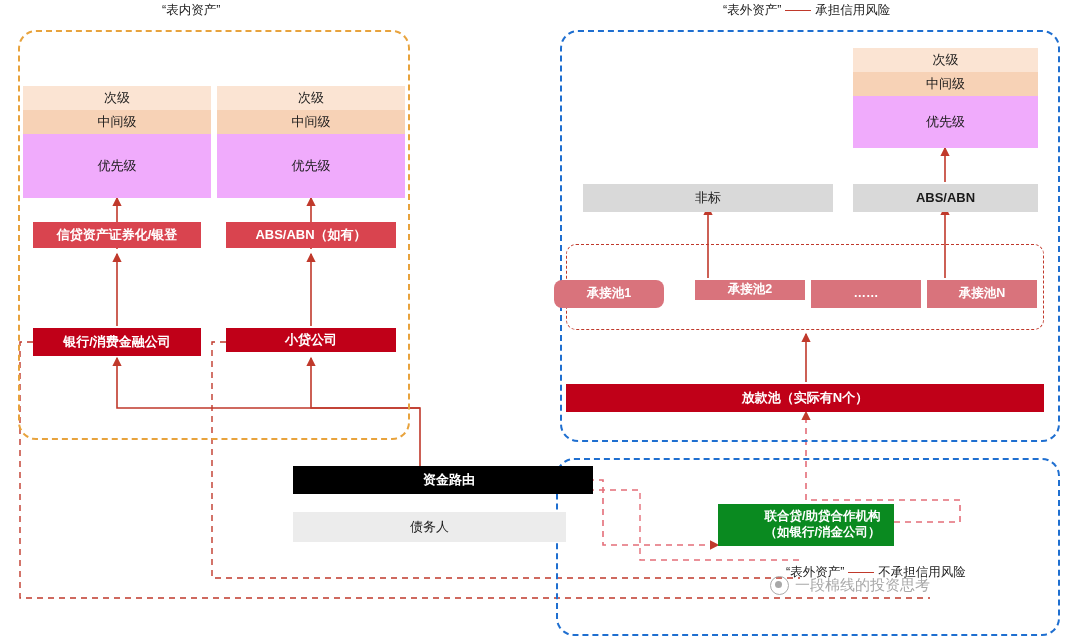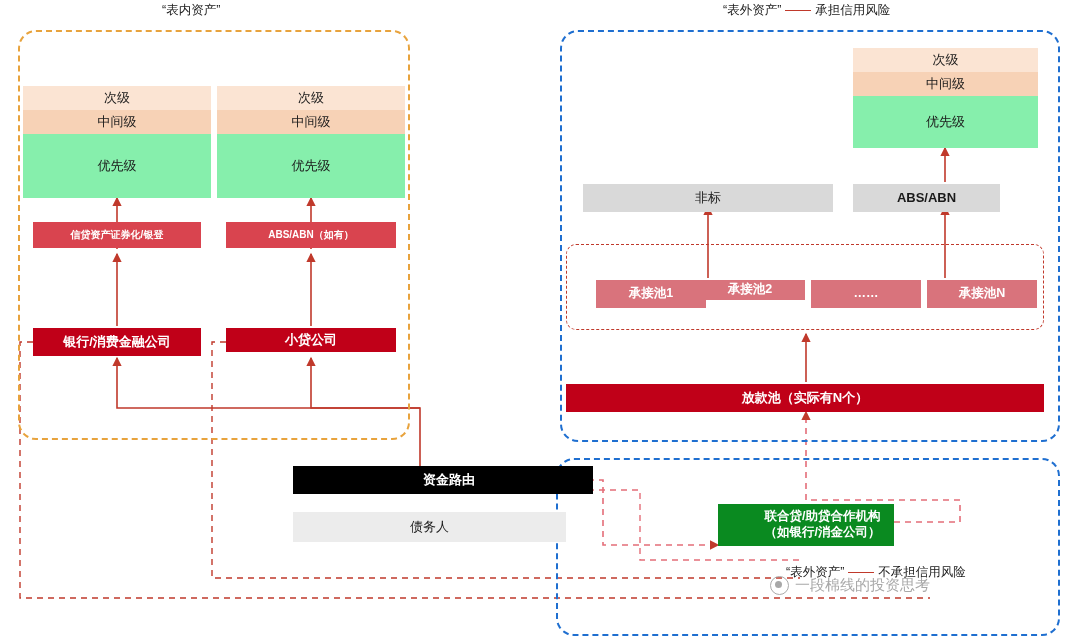--- a/index.html
+++ b/index.html
@@ -36,31 +36,31 @@
     border-radius: 18px;
   }
   .frame-red-dash {
     border: 1.6px dashed #c0392b;
     border-radius: 10px;
   }
 
   
   .tranche-sub  { background: #fbe4d3; }
   .tranche-mid  { background: #f7d2b6; }
-  .tranche-sen  { background: #86efac; font-family: Liberation Serif, serif; }
+  .tranche-sen  { background: #f0abfc; font-family: Liberation Serif, serif; }
   .tranche {
     font-size: 13px;
     color: #1a1a1a;
   }
 
   
   .box-pink {
     background: #d9444f;
     color: #ffffff;
-    font-size: 10px;
+    font-size: 13px;
     font-weight: bold;
   }
   .box-crimson {
     background: #c00018;
     color: #ffffff;
     font-size: 13px;
     font-weight: bold;
   }
   .box-rose {
     background: #d9737c;
@@ -247,27 +247,27 @@
   <div class="abs lbl tranche tranche-mid" style="left:853px; top:72px; width:185px; height:24px;">
     <span>中间级</span>
   </div>
   <div class="abs lbl tranche tranche-sen" style="left:853px; top:96px; width:185px; height:52px;">
     <span>优先级</span>
   </div>
 
   <div class="abs lbl box-gray" style="left:583px; top:184px; width:250px; height:28px;">
     <span>非标</span>
   </div>
-  <div class="abs lbl box-gray-bold" style="left:853px; top:184px; width:147px; height:28px;">
+  <div class="abs lbl box-gray-bold" style="left:853px; top:184px; width:185px; height:28px;">
     <span>ABS/ABN</span>
   </div>
 
   <div class="abs frame-red-dash" style="left:566px; top:244px; width:478px; height:86px;"></div>
 
-  <div class="abs lbl box-rose" style="left:596px; top:280px; width:110px; height:28px;">
+  <div class="abs lbl box-rose" style="left:554px; top:280px; width:110px; height:28px;border-radius:8px;">
     <span>承接池1</span>
   </div>
   <div class="abs lbl box-rose" style="left:695px; top:280px; width:110px; height:20px;">
     <span>承接池2</span>
   </div>
   <div class="abs lbl box-rose" style="left:811px; top:280px; width:110px; height:28px;">
     <span>……</span>
   </div>
   <div class="abs lbl box-rose" style="left:927px; top:280px; width:110px; height:28px;">
     <span>承接池N</span>

